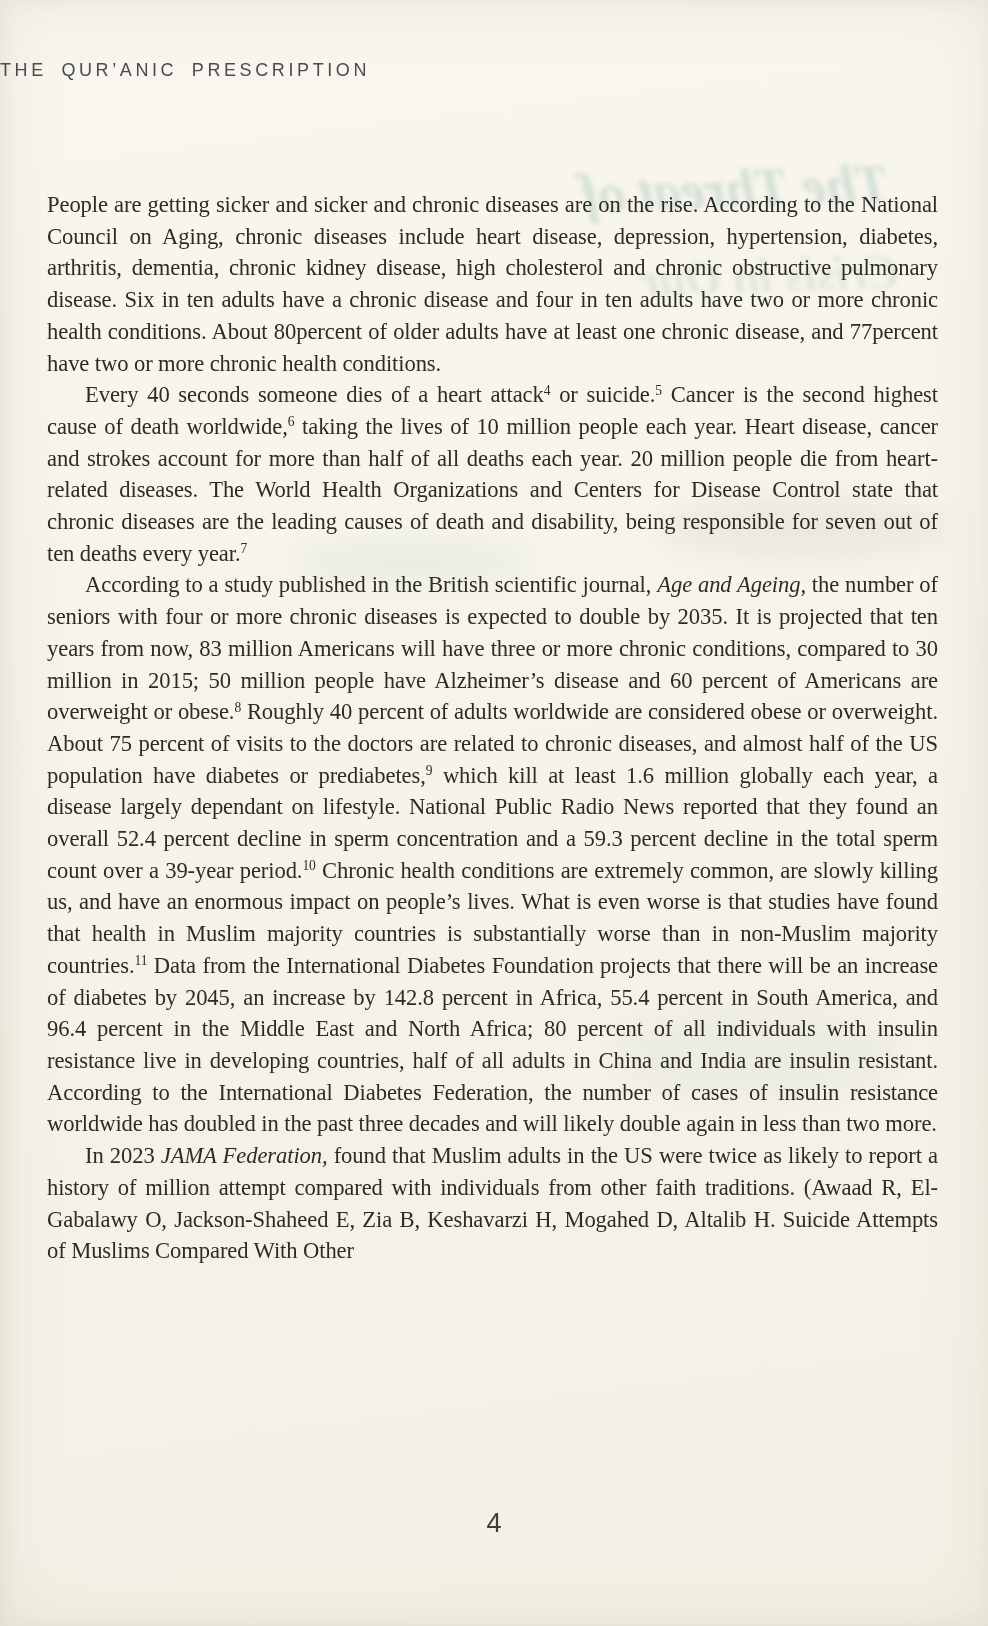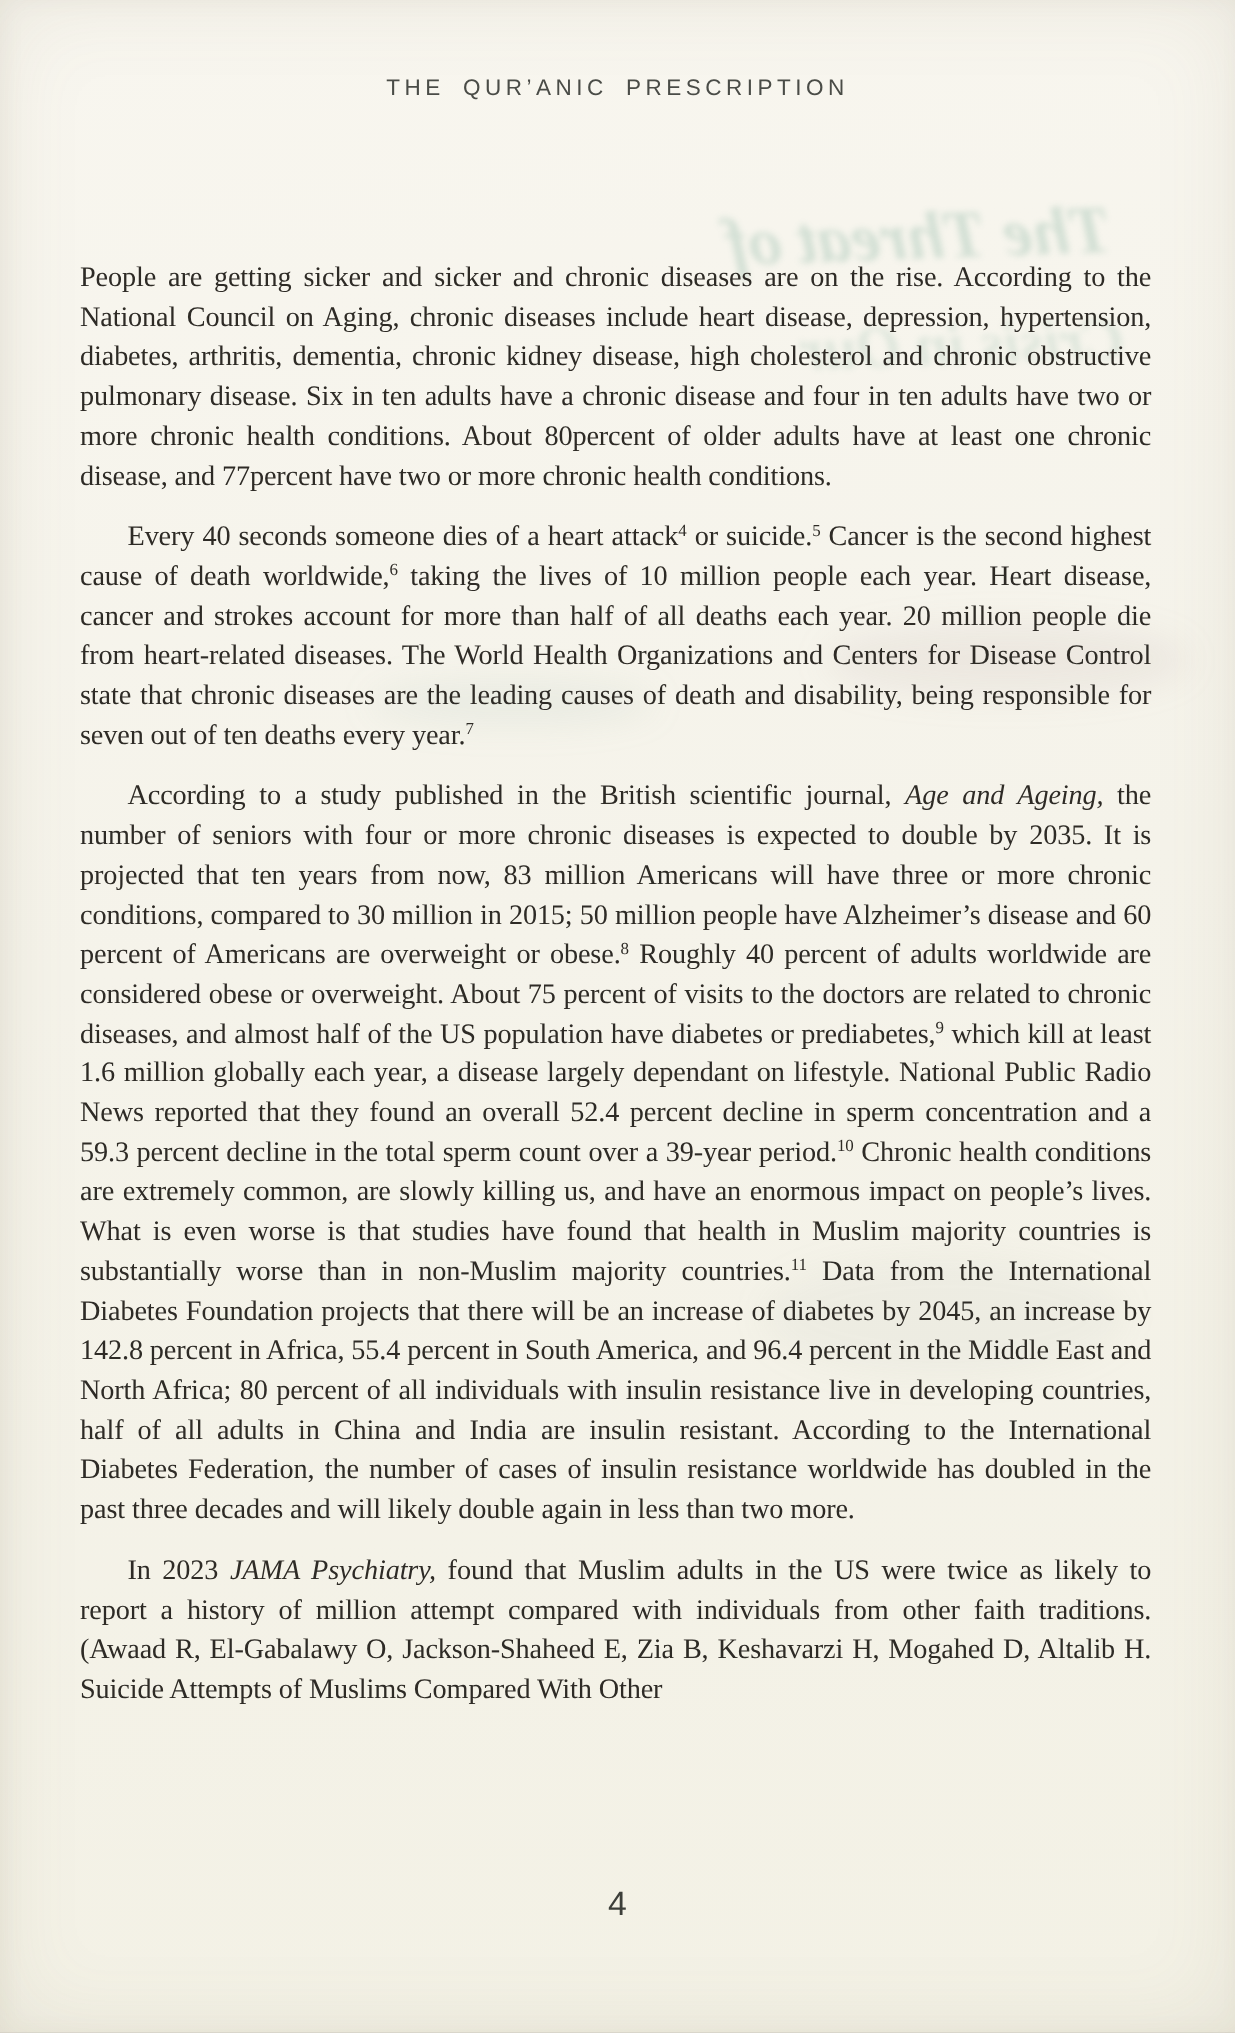--- a/index.html
+++ b/index.html
@@ -17,21 +17,21 @@
     box-shadow: inset 0 0 70px rgba(120, 108, 75, 0.10), inset 4px 0 18px rgba(120,108,75,0.06);
     font-family: "Liberation Serif", "DejaVu Serif", serif;
   }
 
   
   .running-header {
     position: absolute;
     top: 57px;
     left: 0;
     width: 100%;
-    text-align: center;
+    text-align: left;
     font-family: "Liberation Sans", sans-serif;
     font-size: 18px;
     line-height: 26px;
     letter-spacing: 3.6px;
     word-spacing: 6px;
     color: #4a4c47;
   }
 
   
   .section-heading {
@@ -51,21 +51,21 @@
     position: absolute;
     top: 189px;
     left: 47px;
     width: 891px;
     font-size: 22.6px;
     line-height: 31.7px;
     letter-spacing: -0.1px;
     color: #2e2b26;
     text-align: justify;
   }
-  .body-para { margin: 17px; }
+  .body-para { margin: 0; }
   .body-para.indent { text-indent: 38px; }
   .body-para i { font-style: italic; }
   .body-para sup {
     font-size: 0.6em;
     line-height: 0;
     vertical-align: baseline;
     position: relative;
     top: -0.55em;
   }
 
@@ -118,18 +118,18 @@
   <div class="blob blob-2"></div>
   <div class="blob blob-3"></div>
 
   <div class="running-header">THE QUR’ANIC PRESCRIPTION</div>
 
 
   <div class="body-text">
       <p class="body-para"><span>People are getting sicker and sicker and chronic diseases are on the rise. According to the National Council on Aging, chronic diseases include heart disease, depression, hypertension, diabetes, arthritis, dementia, chronic kidney disease, high cholesterol and chronic obstructive pulmonary disease. Six in ten adults have a chronic disease and four in ten adults have two or more chronic health conditions. About 80percent of older adults have at least one chronic disease, and 77percent have two or more chronic health conditions.</span></p>
       <p class="body-para indent"><span>Every 40 seconds someone dies of a heart attack</span><sup>4</sup><span> or suicide.</span><sup>5</sup><span> Cancer is the second highest cause of death worldwide,</span><sup>6</sup><span> taking the lives of 10 million people each year. Heart disease, cancer and strokes account for more than half of all deaths each year. 20 million people die from heart-related diseases. The World Health Organizations and Centers for Disease Control state that chronic diseases are the leading causes of death and disability, being responsible for seven out of ten deaths every year.</span><sup>7</sup></p>
       <p class="body-para indent"><span>According to a study published in the British scientific journal, </span><i>Age and Ageing,</i><span> the number of seniors with four or more chronic diseases is expected to double by 2035. It is projected that ten years from now, 83 million Americans will have three or more chronic conditions, compared to 30 million in 2015; 50 million people have Alzheimer’s disease and 60 percent of Americans are overweight or obese.</span><sup>8</sup><span> Roughly 40 percent of adults worldwide are considered obese or overweight. About 75 percent of visits to the doctors are related to chronic diseases, and almost half of the US population have diabetes or prediabetes,</span><sup>9</sup><span> which kill at least 1.6 million globally each year, a disease largely dependant on lifestyle. National Public Radio News reported that they found an overall 52.4 percent decline in sperm concentration and a 59.3 percent decline in the total sperm count over a 39-year period.</span><sup>10</sup><span> Chronic health conditions are extremely common, are slowly killing us, and have an enormous impact on people’s lives. What is even worse is that studies have found that health in Muslim majority countries is substantially worse than in non-Muslim majority countries.</span><sup>11</sup><span> Data from the International Diabetes Foundation projects that there will be an increase of diabetes by 2045, an increase by 142.8 percent in Africa, 55.4 percent in South America, and 96.4 percent in the Middle East and North Africa; 80 percent of all individuals with insulin resistance live in developing countries, half of all adults in China and India are insulin resistant. According to the International Diabetes Federation, the number of cases of insulin resistance worldwide has doubled in the past three decades and will likely double again in less than two more.</span></p>
-      <p class="body-para indent"><span>In 2023 </span><i>JAMA Psychiatry,</i><span> found that Muslim adults in the US were twice as likely to report a history of million attempt compared with individuals from other faith traditions. (Awaad R, El-Gabalawy O, Jackson-Shaheed E, Zia B, Keshavarzi H, Mogahed D, Altalib H. Suicide Attempts of Muslims Compared With Other</span></p>
+      <p class="body-para indent"><span>In 2023 </span><i>JAMA Federation,</i><span> found that Muslim adults in the US were twice as likely to report a history of million attempt compared with individuals from other faith traditions. (Awaad R, El-Gabalawy O, Jackson-Shaheed E, Zia B, Keshavarzi H, Mogahed D, Altalib H. Suicide Attempts of Muslims Compared With Other</span></p>
     </div>
 
   <div class="page-number">4</div>
 
 </div>
 
 </body></html>

